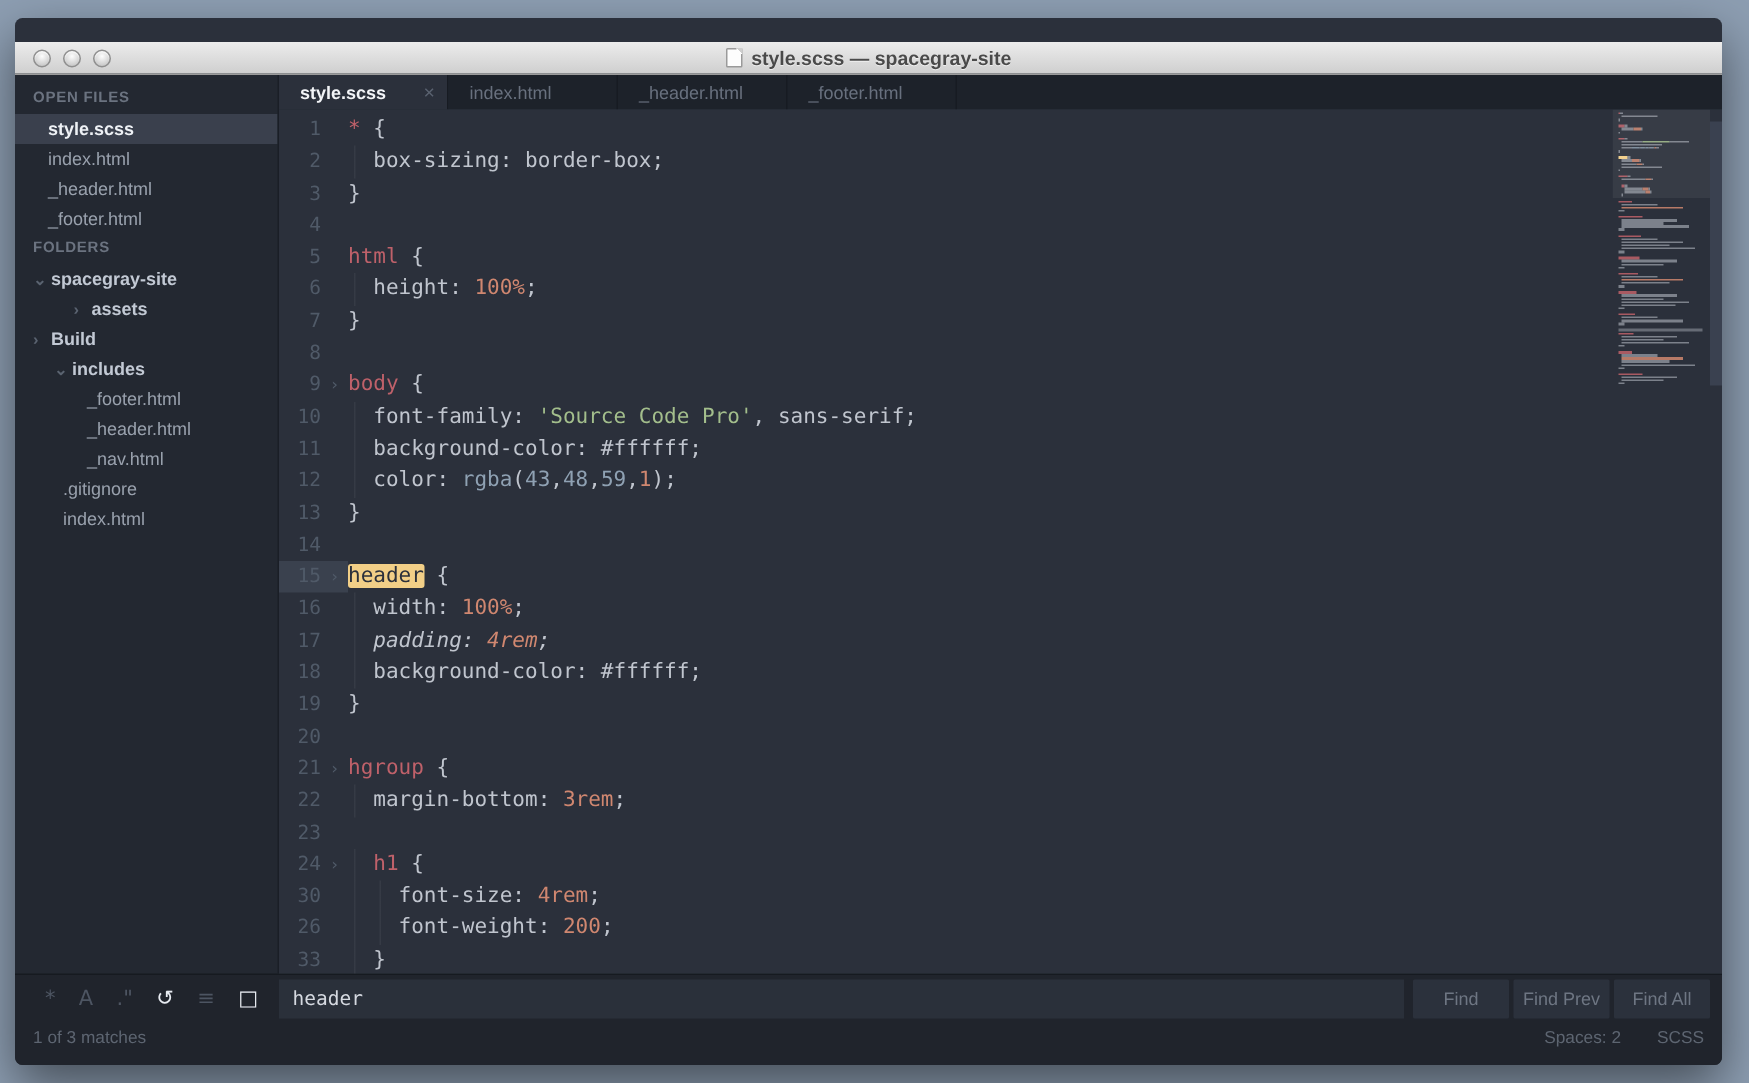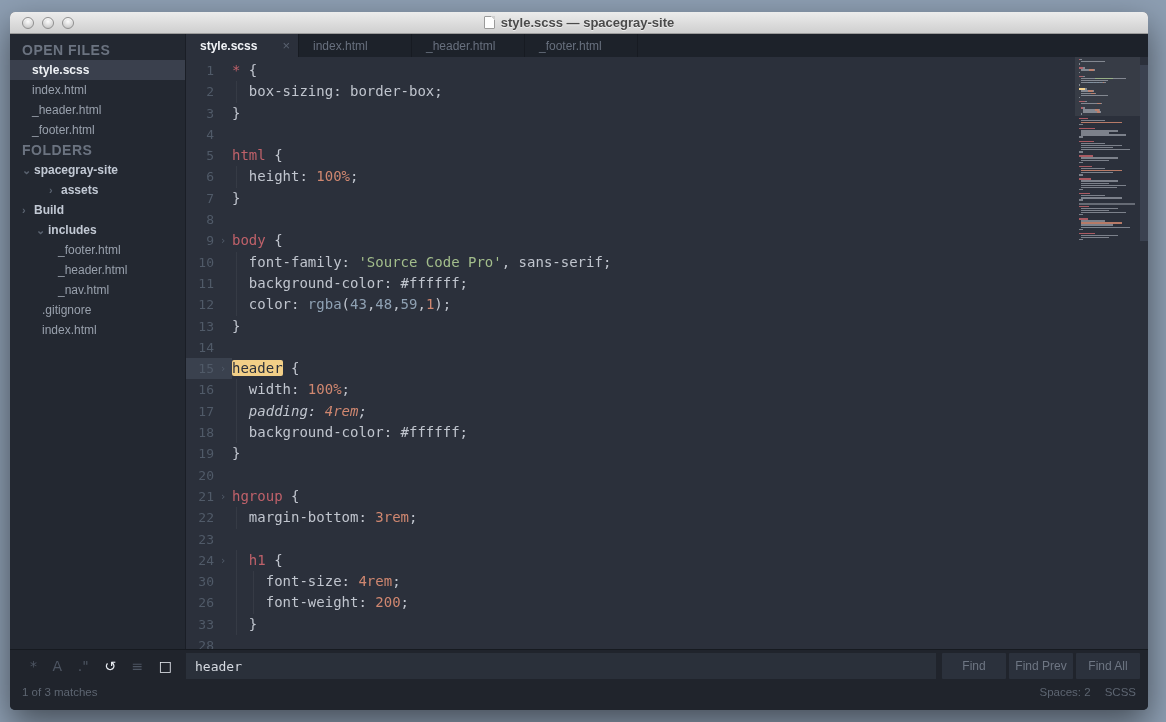--- a/index.html
+++ b/index.html
@@ -5,37 +5,37 @@
   * { margin:0; padding:0; box-sizing:border-box; }
   html,body { background:#8d9eb2; }
   .stage { position:relative; width:1166px; height:722px; background:#8d9eb2; overflow:hidden;
            font-family:"Liberation Sans", sans-serif; }
   .window { position:absolute; left:10px; top:12px; width:1138px; height:698px;
             border-radius:5px; overflow:hidden; box-shadow:0 14px 34px rgba(0,0,0,.5);
             display:flex; flex-direction:column; background:#2b303b; }
 
   
   .titlebar { height:22px; flex:0 0 22px; background:linear-gradient(#ececec,#cfcfcf);
-              border-bottom:1px solid #9b9b9b; display:flex; align-items:center; position:relative; }
+              border-bottom:1px solid #9b9b9b; display:flex; align-items:center; position:relative;margin-top:16px; }
   .lights { position:absolute; left:12px; top:0; height:22px; display:flex; align-items:center; gap:8px; }
   .light { width:12px; height:12px; border-radius:50%;
            background:radial-gradient(circle at 50% 35%, #fdfdfd 0%, #d8d8d8 55%, #b9b9b9 100%);
            border:1px solid #8f8f8f; box-shadow:inset 0 1px 1px rgba(255,255,255,.8); }
   .title-wrap { margin:0 auto; display:flex; align-items:center; gap:6px; color:#4a4a4a;
                 font-size:13px; font-weight:bold; text-shadow:0 1px 0 rgba(255,255,255,.6); }
   .doc-icon { width:11px; height:13px; background:#fdfdfd; border:1px solid #9a9a9a; border-radius:1px;
               position:relative; display:inline-block; }
   .doc-icon:before { content:""; position:absolute; right:-1px; top:-1px; width:4px; height:4px;
               background:linear-gradient(225deg,#cfcfcf 50%,#fdfdfd 50%); }
 
   
   .main { flex:1; display:flex; min-height:0; }
   .sidebar { width:176px; flex:0 0 176px; background:#232831; border-right:1px solid #1a1e26;
              padding-top:6px; overflow:hidden; font-size:12px; }
-  .side-header { height:20px; line-height:20px; padding-left:12px; color:#6b7380; font-size:14px;
+  .side-header { height:20px; line-height:20px; padding-left:12px; color:#6b7380; font-size:10px;
                  letter-spacing:.5px; font-weight:bold; }
   .side-row { height:20px; line-height:20px; color:#99a1ad; white-space:nowrap; cursor:default; }
   .side-row.sel { background:#3a404d; color:#eef1f5; font-weight:bold; }
   .side-row .chev { display:inline-block; width:12px; color:#5a6370; font-size:11px; }
   .side-row.folder { color:#c2c9d4; font-weight:bold; }
 
   .editor-col { flex:1; display:flex; flex-direction:column; min-width:0; }
   .tabbar { height:23px; flex:0 0 23px; background:#1d222a; display:flex; font-size:12px; }
   .tab { width:113px; display:flex; align-items:center; padding:0 8px 0 14px; color:#68707e;
          border-right:1px solid #171b22; position:relative; }
@@ -73,21 +73,21 @@
                 justify-content:space-between; padding:0 14px 0 20px; }
   .ficon { color:#4d5562; font-size:14px; font-family:"DejaVu Sans", sans-serif; cursor:default; }
   .ficon.active { color:#e8ecf2; }
   .find-input { flex:1; height:26px; background:#2a303a; border:none; outline:none; color:#d5d9e0;
                 font-family:"DejaVu Sans Mono", monospace; font-size:13px; padding:0 9px; }
   .find-btns { display:flex; gap:3px; padding:0 8px 0 6px; }
   .fbtn { width:64px; height:26px; background:#2b313c; color:#6e7683; font-size:12px;
           display:flex; align-items:center; justify-content:center; border-radius:1px; }
   .statusbar { height:28px; display:flex; align-items:flex-start; justify-content:space-between;
                padding:4px 12px 0 12px; color:#5d6571; font-size:11.5px; }
-  .status-right { display:flex; gap:14px; }
+  .status-right { display:flex; gap:24px; }
 </style>
 </head>
 <body>
 
 <div class="stage">
   <div class="window">
 
     <div class="titlebar">
       <div class="lights">
         <span class="light"></span>

